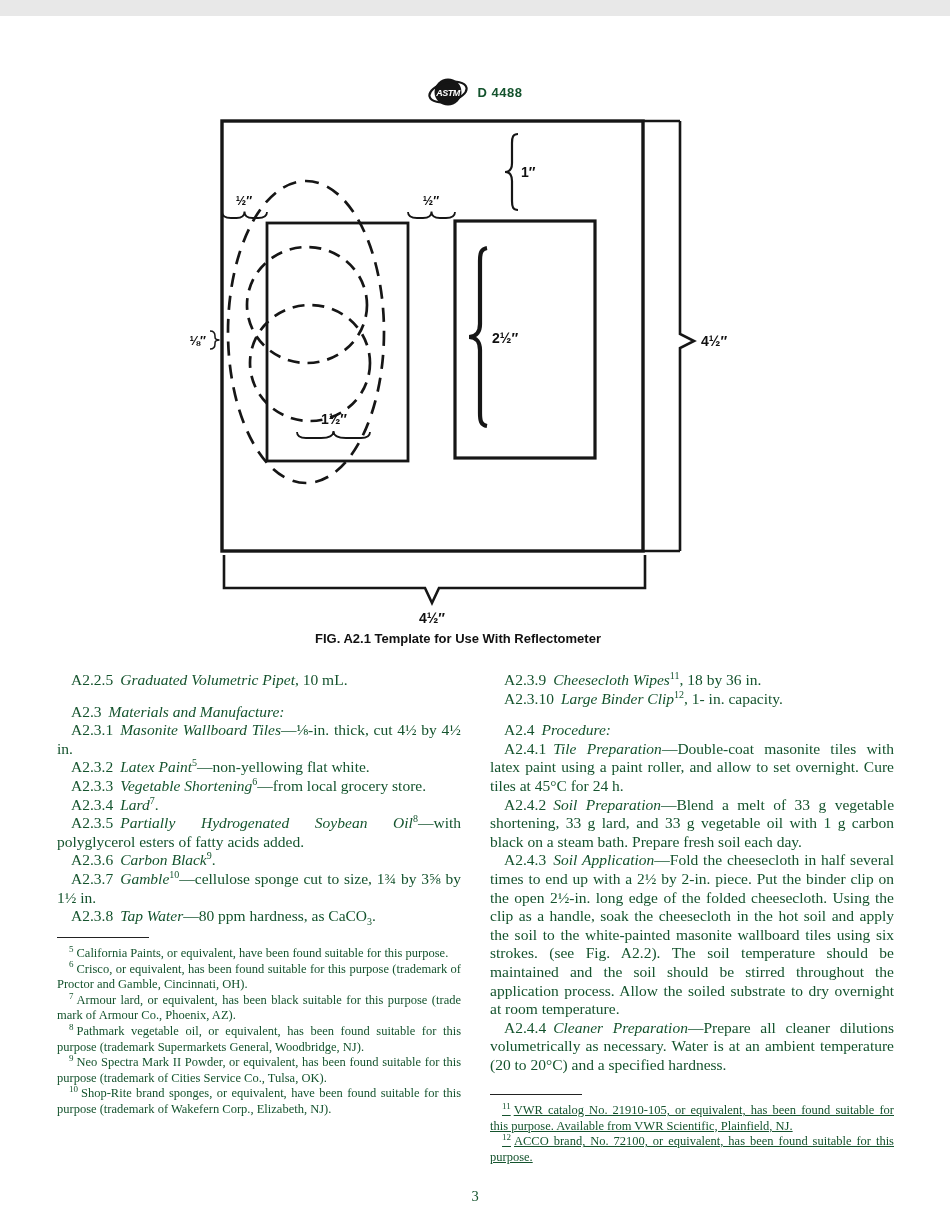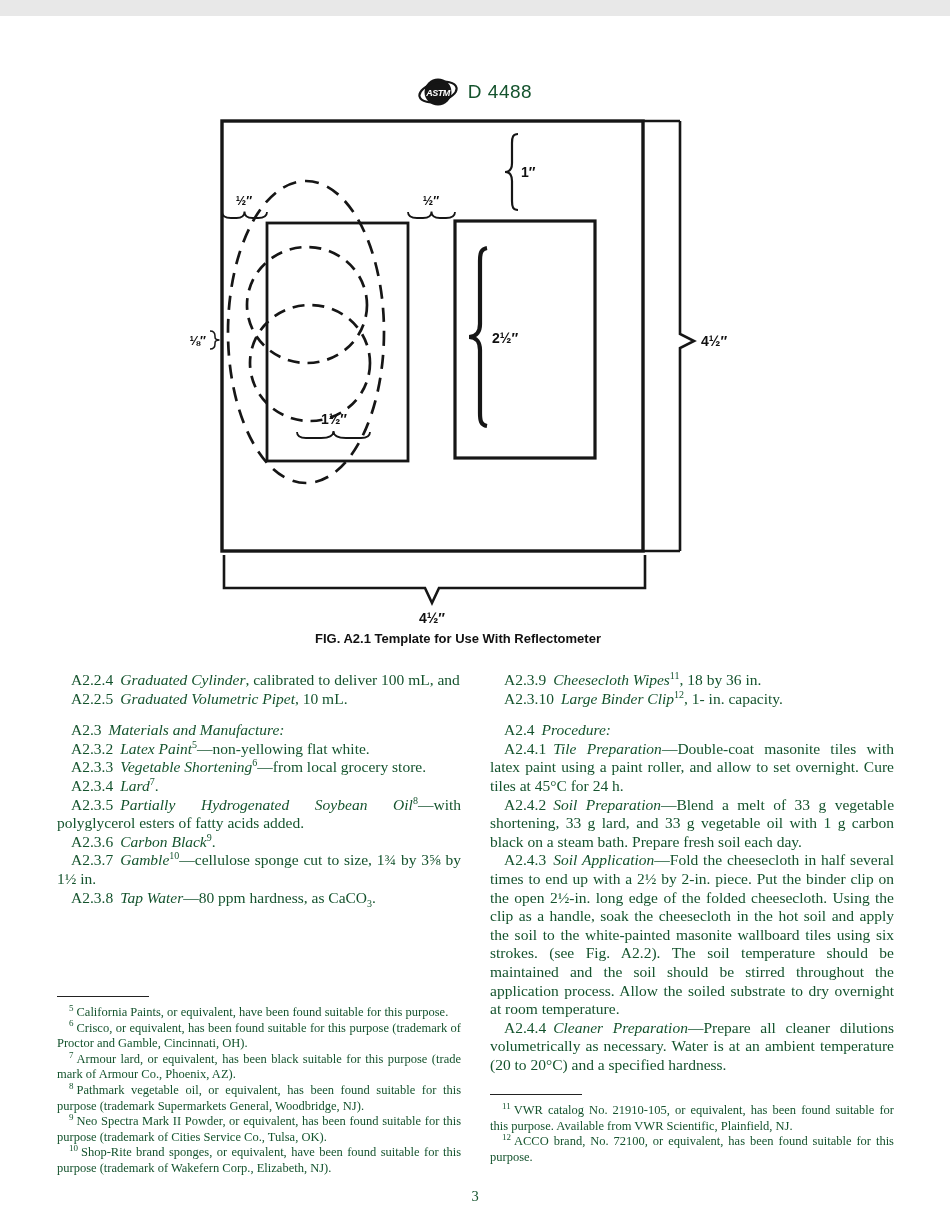--- a/index.html
+++ b/index.html
@@ -4,44 +4,44 @@
 <style>
   html,body { margin:0; padding:0; background:#e8e8e8; }
   .page {
     position:relative; width:950px; height:1230px; margin:16px auto;
     background:#ffffff; color:#14532d; overflow:hidden;
     font-family:"Liberation Serif", serif;
   }
   
   .hdr { position:absolute; top:55px; left:0; width:100%; height:42px;
          display:flex; align-items:center; justify-content:center; gap:10px; }
-  .docnum { font-family:"Liberation Sans", sans-serif; font-weight:normal;
-            font-size:19px; letter-spacing:.5px; }
+  .docnum { font-family:"Liberation Sans", sans-serif; font-weight:bold;
+            font-size:13px; letter-spacing:.5px; }
   
   .figwrap { position:absolute; left:180px; top:90px; width:600px; height:548px; }
   .fig-line { stroke:#161616; fill:none; }
   .fig-label { font:bold 14px "Liberation Sans", sans-serif; fill:#111; }
   .fig-label-sm { font:bold 12.5px "Liberation Sans", sans-serif; fill:#111; }
   .fig-caption { font:bold 13px "Liberation Sans", sans-serif; fill:#111; }
   
   .col { position:absolute; width:404px; font-size:15.5px; line-height:18.6px;
          text-align:justify; }
   .col-left  { left:57px;  top:655px; }
   .col-right { left:490px; top:655px; }
   .para { margin:0; text-indent:14px; }
   .para.spaced { margin-top:13px; }
   .num { padding-right:7px; }
   i.term { font-style:italic; }
   sup.fnref { font-size:10px; line-height:0; }
   sub.subsc { font-size:10px; line-height:0; }
   
   .fnblock { position:absolute; width:404px; font-size:12.5px; line-height:15.6px;
              text-align:justify; }
-  .fn-left  { left:57px;  top:980px; }
-  .fn-right { left:490px; top:1078px; }
+  .fn-left  { left:57px;  top:921px; }
+  .fn-right { left:490px; top:1078px;text-decoration:underline; }
   .fnrule { width:92px; height:0; border-top:1.4px solid #222; margin:0 0 8px 0; }
   .fnote { margin:0; text-indent:12px; }
   .fnote sup { font-size:9px; line-height:0; padding-right:3px; }
   
   .pageno { position:absolute; left:0; top:1172px; width:100%; text-align:center;
             font-size:14.5px; }
 </style>
 </head>
 <body>
 
@@ -97,23 +97,23 @@
       <text x="521" y="240" class="fig-label">4½″</text>
 
       <path d="M 44,449 L 44,482 L 245,482 L 252,497 L 259,482 L 465,482 L 465,449" class="fig-line" stroke-width="2.6"></path>
       <text x="252" y="517" text-anchor="middle" class="fig-label">4½″</text>
 
       <text x="278" y="537" text-anchor="middle" class="fig-caption">FIG. A2.1 Template for Use With Reflectometer</text>
     </svg>
   </div>
 
   <div class="col col-left" id="col-left">
-      <p class="para"><span class="num">A2.2.4</span><i class="term">Graduated Cylinder</i><span>, calibrated to deliver 100 mL, and</span></p>
       <p class="para"><span class="num">A2.2.5</span><i class="term">Graduated Volumetric Pipet</i><span>, 10 mL.</span></p>
       <p class="para spaced"><span class="num">A2.3</span><i class="term">Materials and Manufacture:</i></p>
+      <p class="para"><span class="num">A2.3.1</span><i class="term">Masonite Wallboard Tiles</i><span>—⅛-in. thick, cut 4½ by 4½ in.</span></p>
       <p class="para"><span class="num">A2.3.2</span><i class="term">Latex Paint</i><sup class="fnref">5</sup><span>—non-yellowing flat white.</span></p>
       <p class="para"><span class="num">A2.3.3</span><i class="term">Vegetable Shortening</i><sup class="fnref">6</sup><span>—from local grocery store.</span></p>
       <p class="para"><span class="num">A2.3.4</span><i class="term">Lard</i><sup class="fnref">7</sup><span>.</span></p>
       <p class="para"><span class="num">A2.3.5</span><i class="term">Partially Hydrogenated Soybean Oil</i><sup class="fnref">8</sup><span>—with polyglycerol esters of fatty acids added.</span></p>
       <p class="para"><span class="num">A2.3.6</span><i class="term">Carbon Black</i><sup class="fnref">9</sup><span>.</span></p>
       <p class="para"><span class="num">A2.3.7</span><i class="term">Gamble</i><sup class="fnref">10</sup><span>—cellulose sponge cut to size, 1¾ by 3⅝ by 1½ in.</span></p>
       <p class="para"><span class="num">A2.3.8</span><i class="term">Tap Water</i><span>—80 ppm hardness, as CaCO</span><sub class="subsc">3</sub><span>.</span></p>
     </div>
   <div class="col col-right" id="col-right">
       <p class="para"><span class="num">A2.3.9</span><i class="term">Cheesecloth Wipes</i><sup class="fnref">11</sup><span>, 18 by 36 in.</span></p>

